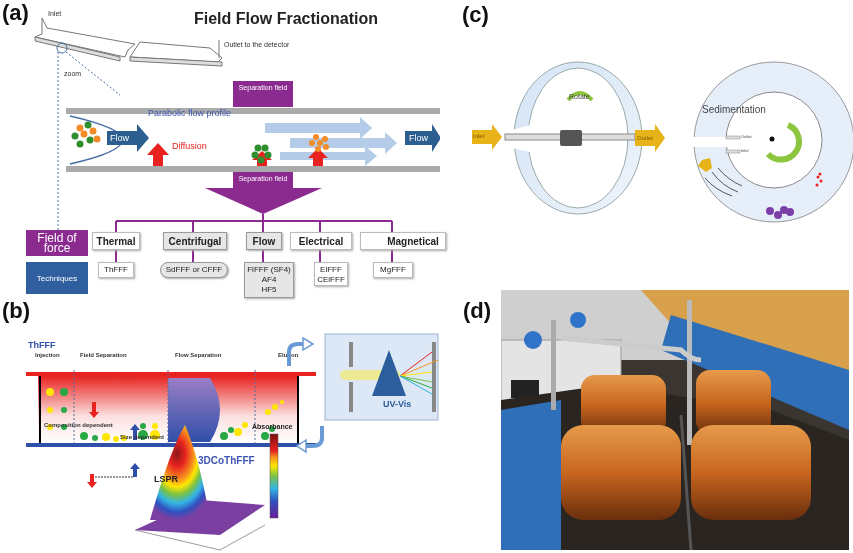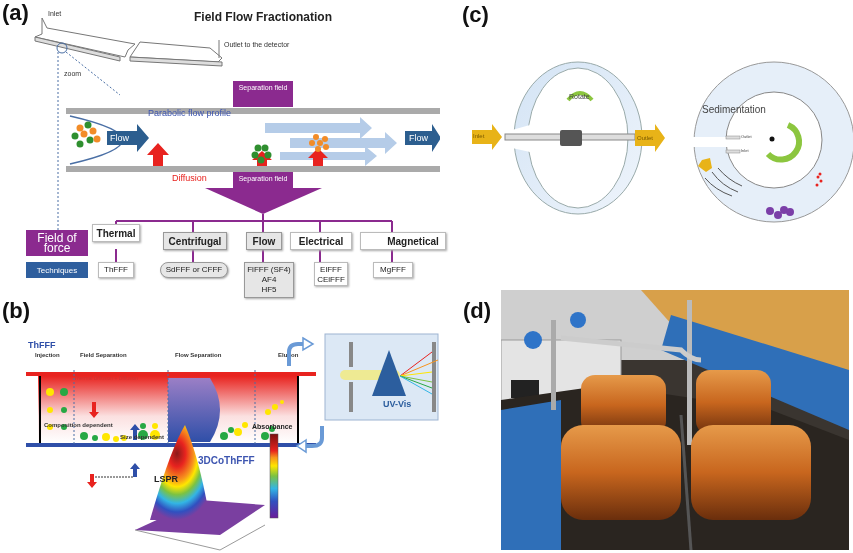--- a/index.html
+++ b/index.html
@@ -8,21 +8,21 @@
   .panel-label{font-weight:bold;font-size:22px;color:#111;}
   .lbl{font-size:7px;color:#333;white-space:nowrap;}
   .box{position:absolute;border:1px solid #bbb;background:#fff;font-size:10px;font-weight:bold;color:#222;text-align:center;display:flex;align-items:center;justify-content:center;box-shadow:1px 1px 2px #aaa;}
   .box.gray{background:#e6e6e6;border-color:#999;}
   .tech{font-weight:normal;font-size:8px;line-height:10px;flex-direction:column;}
 </style>
 </head>
 <body>
 
 <div class="abs panel-label" style="left:2px;top:0px;">(a)</div>
-<div class="abs" style="left:194px;top:10px;font-weight:bold;font-size:12px;">Field Flow Fractionation</div>
+<div class="abs" style="left:194px;top:10px;font-weight:bold;font-size:16px;">Field Flow Fractionation</div>
 
 <svg class="abs" style="left:0;top:0" width="440" height="290">
 
   <g fill="#f4f4f4" stroke="#777" stroke-width="1">
     <path d="M42 18 L42 34 L35 37 L125 57 L128 50 L135 44 L47 28 Z" fill="#fff"></path>
     <path d="M35 37 L120 57 L120 61 L35 41 Z" fill="#ddd"></path>
     <path d="M140 42 L210 48 L222 58 L218 62 L130 57 Z" fill="#fff"></path>
     <path d="M130 57 L222 62 L222 66 L130 61 Z" fill="#ddd"></path>
     <line x1="219" y1="40" x2="219" y2="58"></line>
   </g>
@@ -94,29 +94,29 @@
     <line x1="320" y1="249" x2="320" y2="262"></line>
     <line x1="392" y1="249" x2="392" y2="262"></line>
   </g>
 </svg>
 
 <div class="abs lbl" style="left:48px;top:10px;">Inlet</div>
 <div class="abs lbl" style="left:224px;top:41px;">Outlet to the detector</div>
 <div class="abs lbl" style="left:64px;top:70px;">zoom</div>
 <div class="abs" style="left:235px;top:83px;width:56px;color:#fff;font-size:7px;text-align:center;line-height:9px;">Separation field</div>
 <div class="abs" style="left:148px;top:108px;color:#3d55b0;font-size:9px;">Parabolic flow profile</div>
-<div class="abs" style="left:172px;top:141px;color:#e8231f;font-size:9px;margin-top:32px;">Diffusion</div>
+<div class="abs" style="left:172px;top:141px;color:#e8231f;font-size:9px;">Diffusion</div>
 <div class="abs" style="left:110px;top:133px;color:#fff;font-size:9px;">Flow</div>
 <div class="abs" style="left:409px;top:133px;color:#fff;font-size:9px;">Flow</div>
 <div class="abs" style="left:235px;top:174px;width:56px;color:#fff;font-size:7px;text-align:center;line-height:9px;">Separation field</div>
 
 <div class="abs" style="left:26px;top:230px;width:62px;height:26px;background:#8b2a8f;color:#fff;font-size:12px;display:flex;align-items:center;justify-content:center;text-align:center;line-height:10px;">Field of force</div>
-<div class="abs" style="left:26px;top:262px;width:62px;height:16px;background:#2f5f9e;color:#fff;font-size:8px;display:flex;align-items:center;justify-content:center;">Techniques</div>
-
-<div class="box" style="left:92px;top:224px;width:46px;height:16px;">Thermal</div>
+<div class="abs" style="left:26px;top:262px;width:62px;height:32px;background:#2f5f9e;color:#fff;font-size:8px;display:flex;align-items:center;justify-content:center;">Techniques</div>
+
+<div class="box" style="left:92px;top:232px;width:46px;height:16px;">Thermal</div>
 <div class="box gray" style="left:163px;top:232px;width:62px;height:16px;">Centrifugal</div>
 <div class="box gray" style="left:246px;top:232px;width:34px;height:16px;">Flow</div>
 <div class="box" style="left:290px;top:232px;width:60px;height:16px;">Electrical</div>
 <div class="box" style="left:360px;top:232px;width:64px;height:16px;padding-left:20px;">Magnetical</div>
 
 <div class="box tech" style="left:98px;top:262px;width:34px;height:14px;">
     <span>ThFFF</span>
   </div>
 <div class="box tech gray" style="left:160px;top:262px;width:66px;height:14px;border-radius:8px;">
     <span>SdFFF or CFFF</span>

